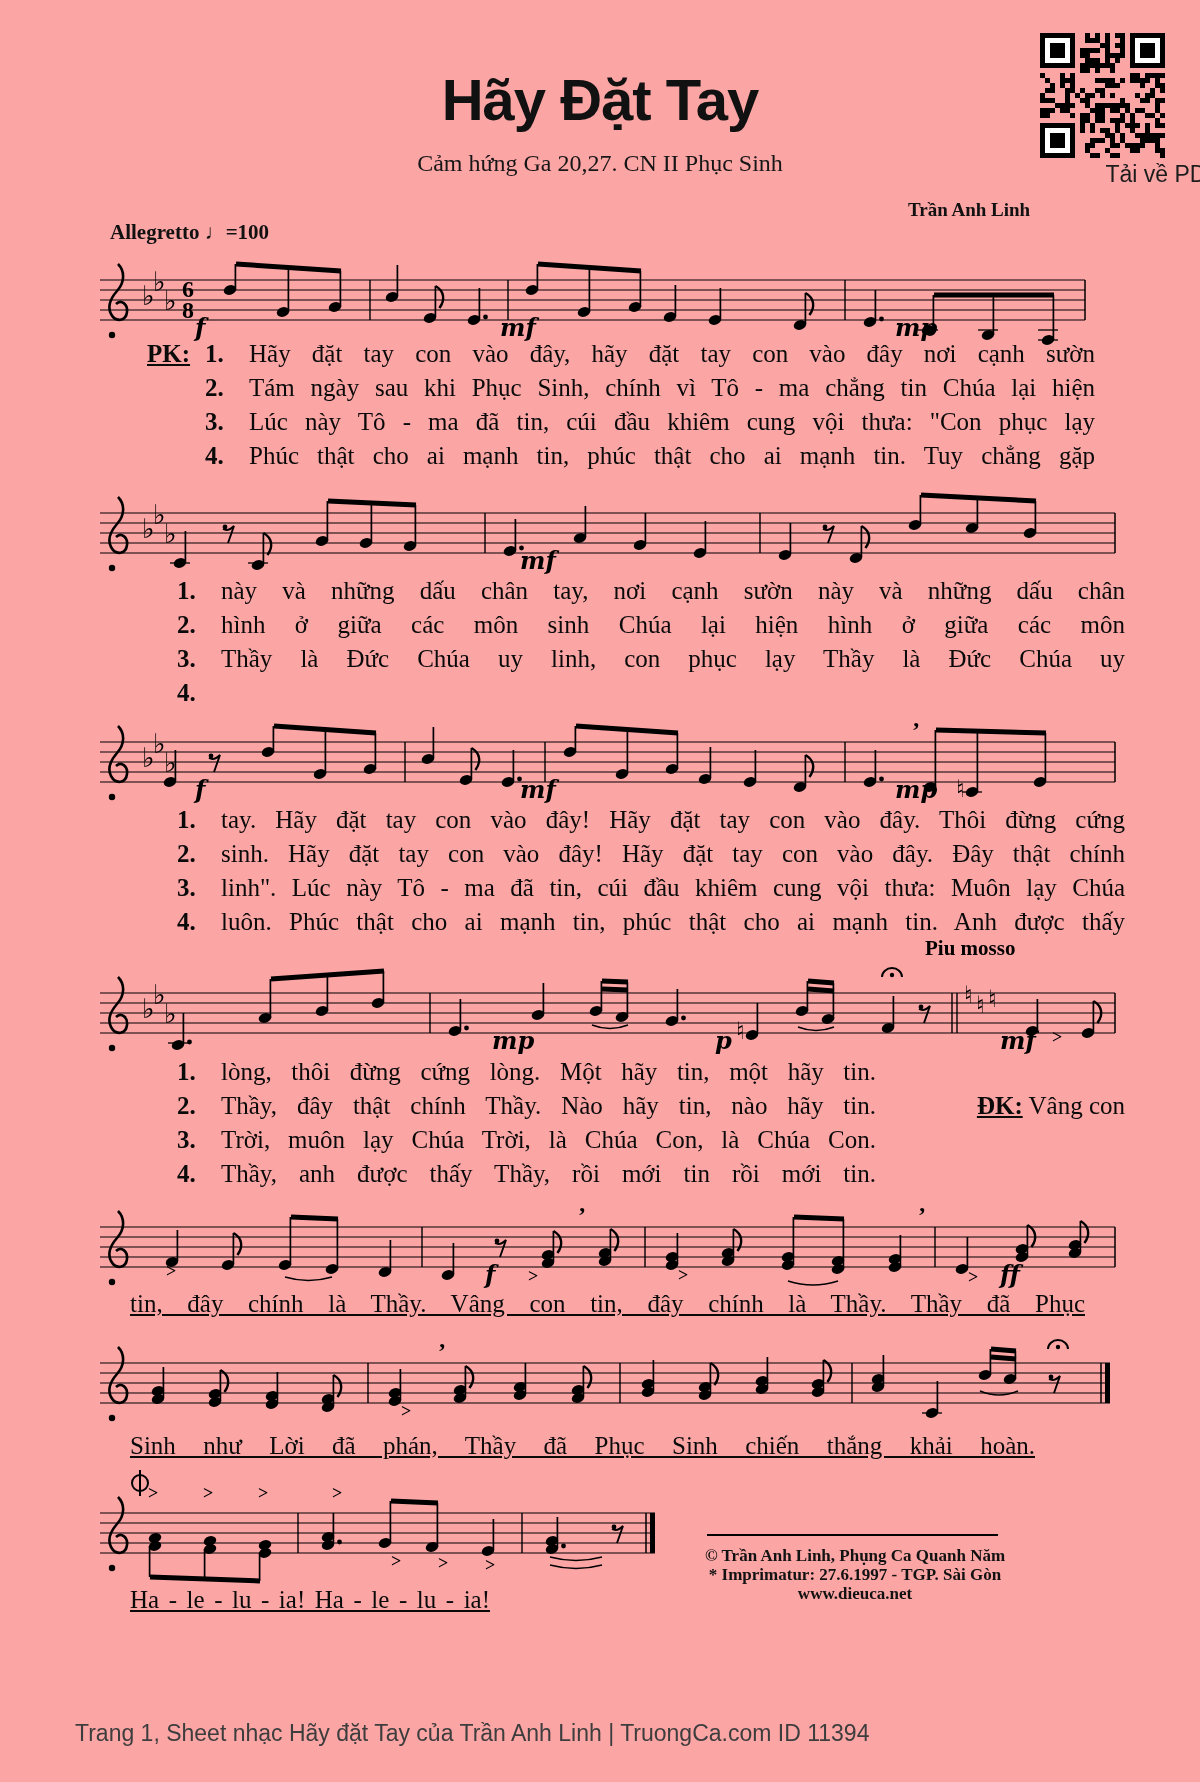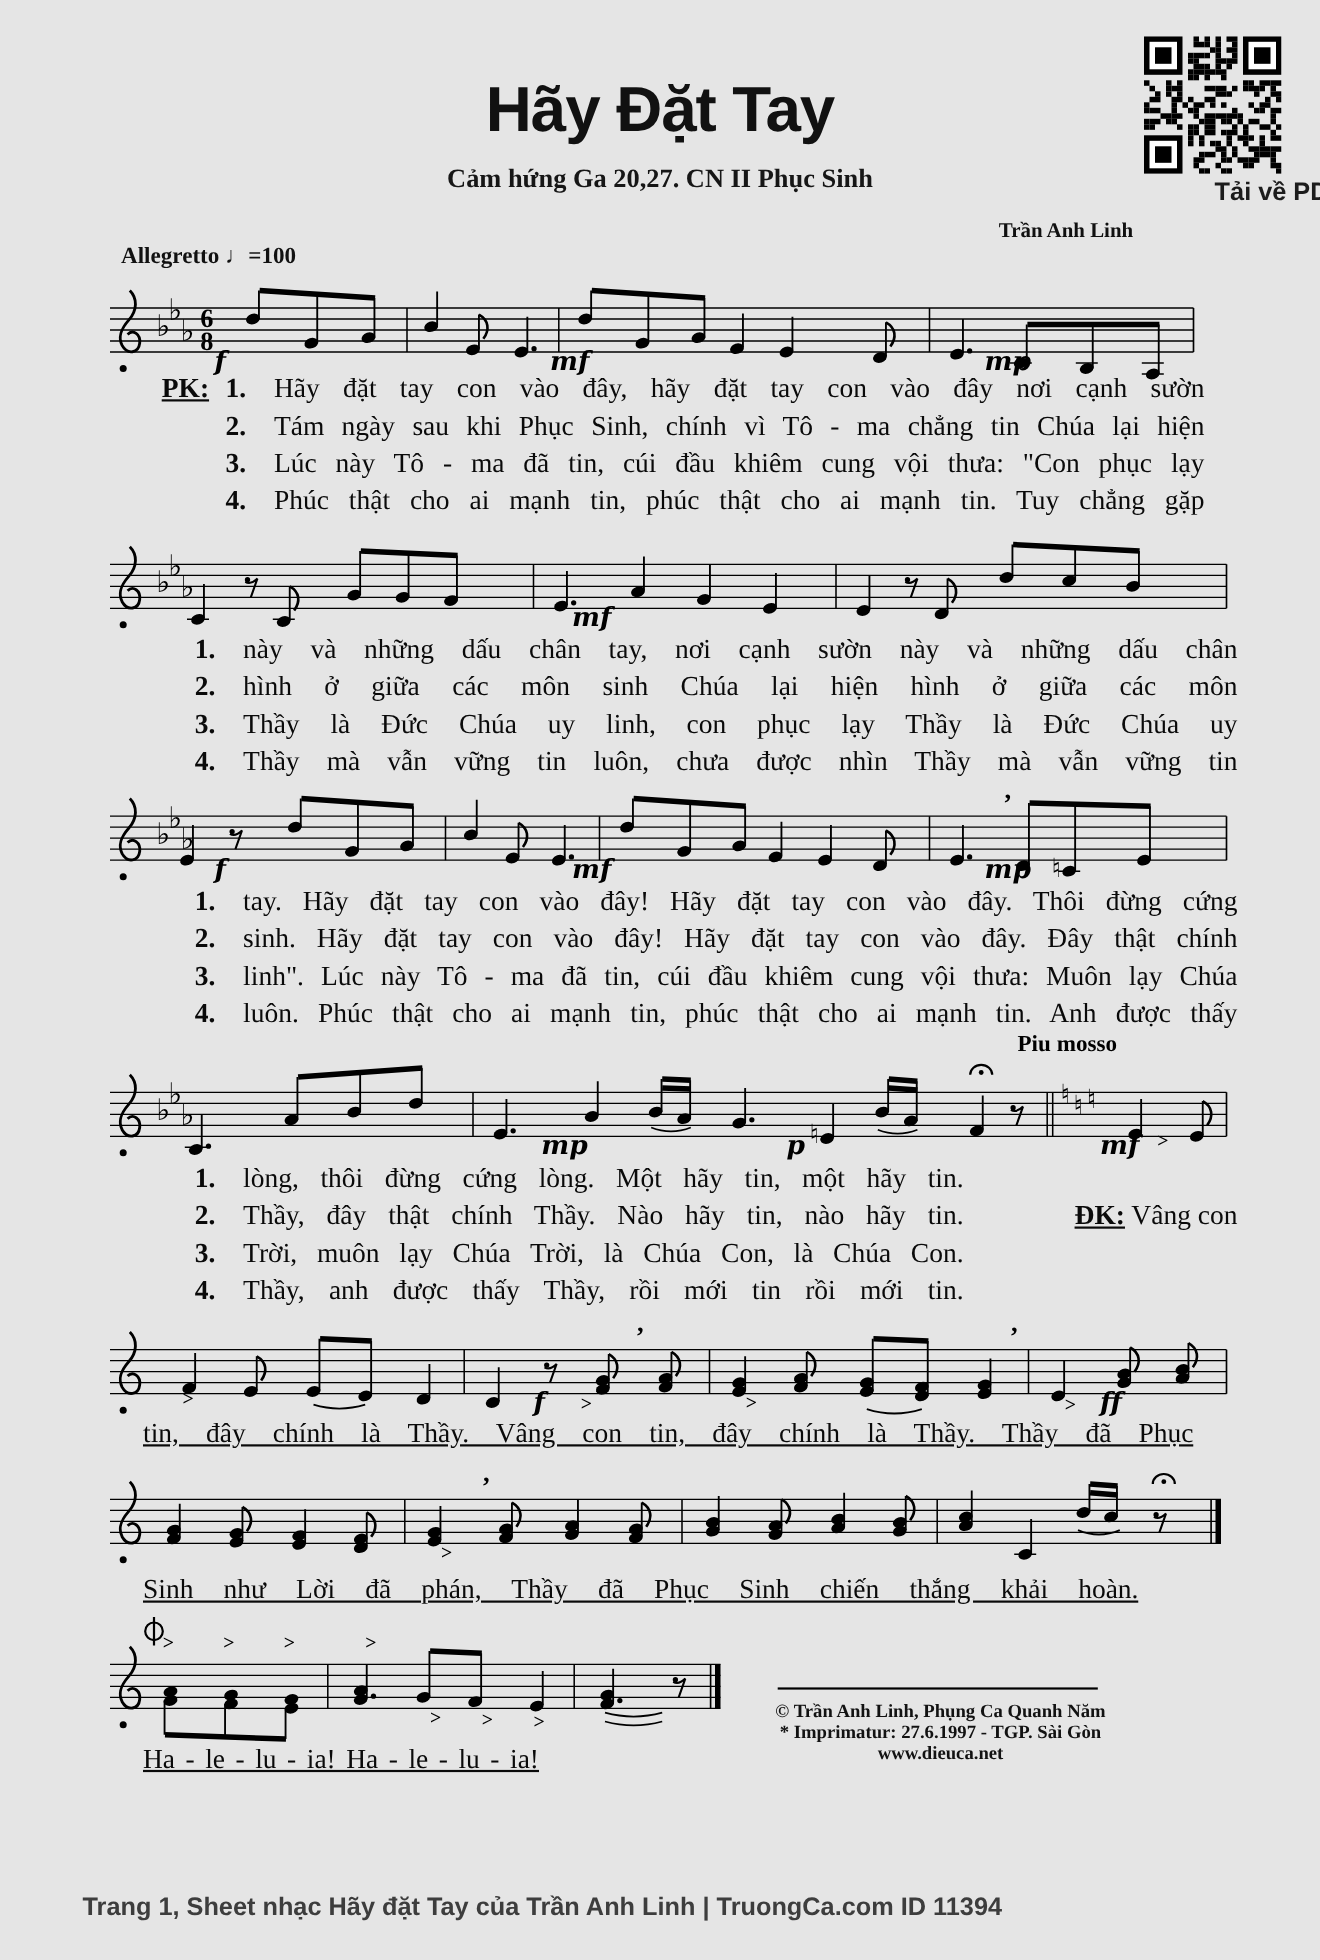--- a/index.html
+++ b/index.html
@@ -1,18 +1,18 @@
 <!DOCTYPE html>
 <html><head>
 <meta charset="utf-8">
 <style>
   html,body{margin:0;padding:0;background:#fff;}
-  .page{position:relative;width:1200px;height:1782px;background:#e5e5e5;color:#0a0a0a;
+  .page{position:relative;width:1200px;height:1782px;background:#fca5a5;color:#0a0a0a;
         font-family:"Liberation Serif",serif;overflow:hidden;}
-  .abs{position:absolute;font-weight:bold;}
+  .abs{position:absolute;}
   .title{left:0;top:66px;width:1200px;text-align:center;
          font-family:"Liberation Sans",sans-serif;font-weight:bold;
          font-size:58px;letter-spacing:-1px;color:#111;}
   .subtitle{left:0;top:150px;width:1200px;text-align:center;font-size:24px;color:#161616;}
   .composer{left:908px;top:199px;font-size:19px;font-weight:bold;color:#111;text-align:right;}
   .tempo{left:110px;top:220px;font-size:21px;font-weight:bold;color:#111;}
   .qr-wrap{left:1040px;top:33px;width:125px;height:125px;}
   .qr-label{left:1078px;top:161px;width:170px;text-align:center;
             font-family:"Liberation Sans",sans-serif;font-size:23px;color:#1c1c1c;}
   .sys{position:absolute;pointer-events:none;}
@@ -750,21 +750,20 @@
         <div class="lyr-row">
           <span class="lyr-num">2.</span>
           <span class="lyr-main">hình ở giữa các môn sinh Chúa lại hiện hình ở giữa các môn</span>
         </div>
         <div class="lyr-row">
           <span class="lyr-num">3.</span>
           <span class="lyr-main">Thầy là Đức Chúa uy linh, con phục lạy Thầy là Đức Chúa uy</span>
         </div>
         <div class="lyr-row">
           <span class="lyr-num">4.</span>
-          <span class="lyr-main">Thầy mà vẫn vững tin luôn, chưa được nhìn Thầy mà vẫn vững tin</span>
         </div>
       </div>
       <div class="lyr-block" style="top: 806px; padding-left: 30px;">
         <div class="lyr-row">
           <span class="lyr-num">1.</span>
           <span class="lyr-main">tay. Hãy đặt tay con vào đây! Hãy đặt tay con vào đây. Thôi đừng cứng</span>
         </div>
         <div class="lyr-row">
           <span class="lyr-num">2.</span>
           <span class="lyr-main">sinh. Hãy đặt tay con vào đây! Hãy đặt tay con vào đây. Đây thật chính</span>

